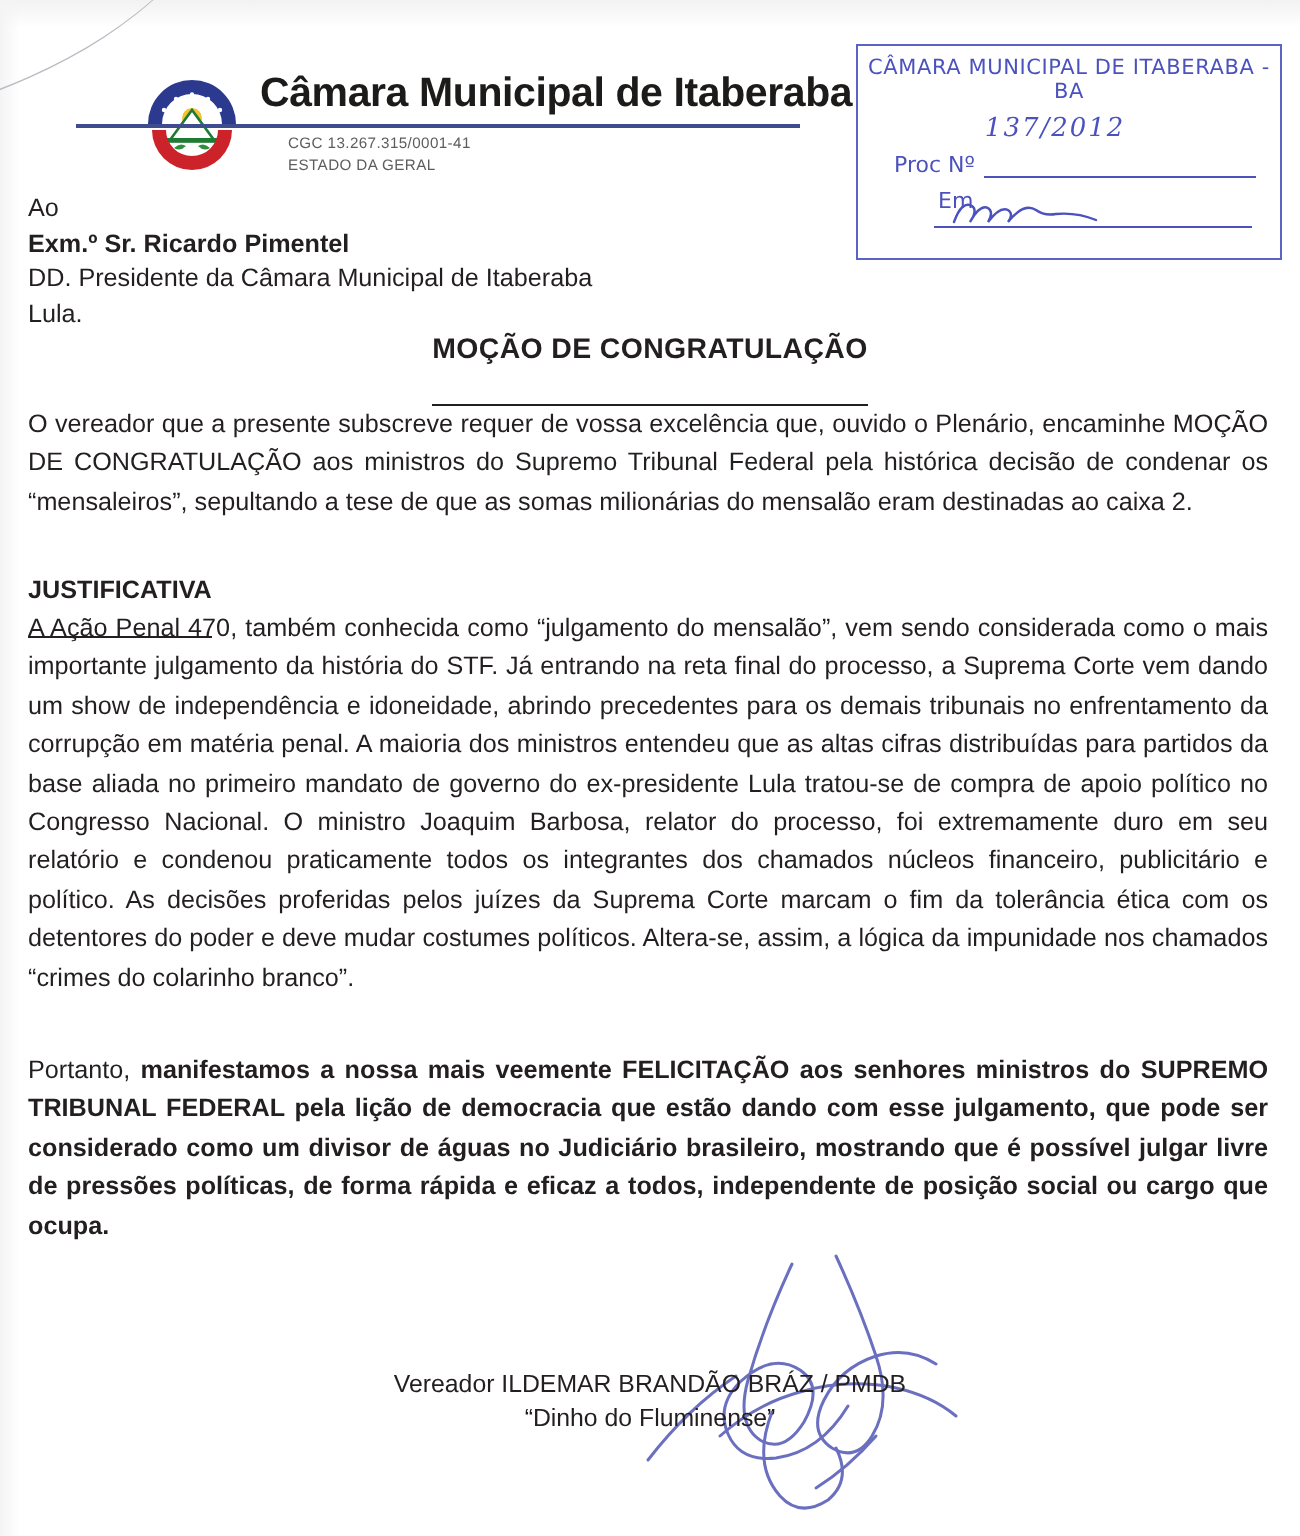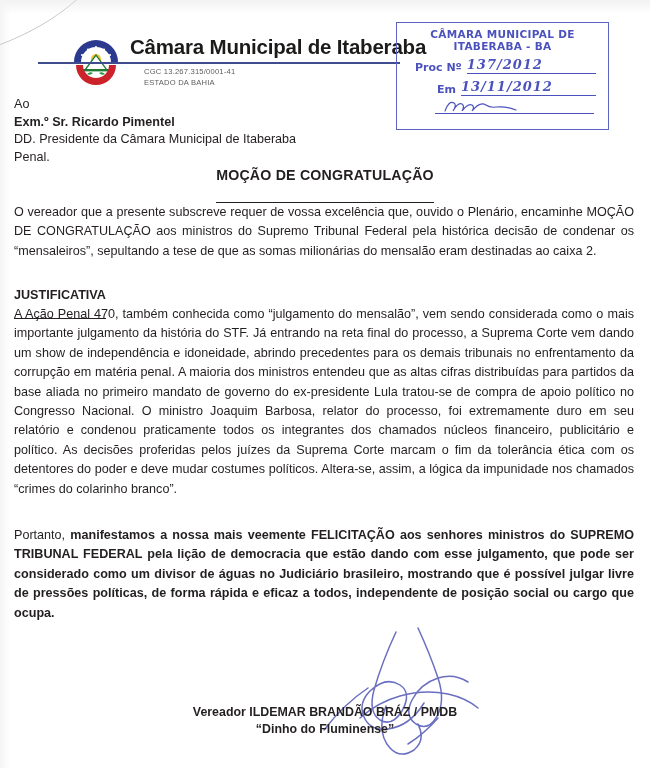--- a/index.html
+++ b/index.html
@@ -81,28 +81,27 @@
     top: 37px;
     font-size: 7.6px;
     line-height: 10.5px;
     color: #5d5d5d;
     letter-spacing: 0.2px;
   }
 
   
   .stamp {
     position: absolute;
-    left: 396px;
+    left: 428px;
     top: 22px;
     width: 211px;
     height: 106px;
     border: 1.3px solid #5b63c4;
     color: #4b52bd;
     font-family: "DejaVu Sans", sans-serif;
-    font-weight: bold;
   }
   .stamp-l1, .stamp-l2 {
     text-align: center;
     font-size: 10.5px;
     letter-spacing: 0.3px;
     color: #4b52bd;
   }
   .stamp-l1 { margin-top: 5px; }
   .stamp-l2 { margin-top: 1px; }
   .stamp-row {
@@ -114,21 +113,21 @@
   .stamp-row .lbl { white-space: nowrap; }
   .stamp-row .val {
     flex: 1;
     border-bottom: 1.1px solid #4b52bd;
     margin-left: 5px;
     margin-right: 12px;
     font-family: "DejaVu Serif", serif;
     font-size: 13px;
     font-style: italic;
     letter-spacing: 1px;
-    padding-bottom: 1px;
+    padding-bottom: 16px;
   }
   .stamp-row.r1 { padding-left: 18px; }
   .stamp-row.r2 { padding-left: 40px; }
   .stamp-sig-line {
     position: absolute;
     left: 38px;
     right: 14px;
     bottom: 15px;
     border-bottom: 1.1px solid #4b52bd;
   }
@@ -207,24 +206,24 @@
   .closing {
     position: absolute;
     left: 14px;
     top: 628px;
     font-size: 12.6px;
   }
 
   .sign-block {
     position: absolute;
     left: 0; right: 0;
-    top: 704px;
+    top: 684px;
     text-align: center;
     font-size: 12.4px;
-    font-weight: bold;
+    font-weight: normal;
     line-height: 17px;
   }
 
   .signature {
     position: absolute;
     left: 300px;
     top: 622px;
     width: 210px;
     height: 135px;
     pointer-events: none;
@@ -263,52 +262,51 @@
         <path d="M37,40 q-3,-3 -6,-1 q3,3 6,1z" fill="#2f8f3d"></path>
       </svg>
     </div>
 
     <div class="header-title">Câmara Municipal de Itaberaba</div>
 
     <div class="header-rule"></div>
 
     <div class="header-sub">
       <div>CGC 13.267.315/0001-41</div>
-      <div>ESTADO DA BAHIA</div>
+      <div>ESTADO DA GERAL</div>
     </div>
   </div>
 
   <div class="stamp">
     <div class="stamp-l1">CÂMARA MUNICIPAL DE ITABERABA - BA</div>
 
     <div class="stamp-row r1">
       <div class="lbl">Proc Nº</div>
       <div class="val">137/2012</div>
     </div>
 
     <div class="stamp-row r2">
       <div class="lbl">Em</div>
-      <div class="val">13/11/2012</div>
     </div>
 
     <div class="stamp-sig-scribble">
       <svg viewBox="0 0 120 22" width="120" height="22">
         <path d="M4,16 q4,-11 9,-8 q3,2 -1,8 q5,-9 9,-7 q3,2 0,7 q6,-8 10,-6
                  q3,2 0,6 q8,-10 14,-6 q4,3 10,2 q10,-1 20,3" fill="none" stroke="#4b52bd" stroke-width="1.2" stroke-linecap="round"></path>
       </svg>
     </div>
 
     <div class="stamp-sig-line"></div>
   </div>
 
   <div class="addressee">
     <div>Ao</div>
     <div class="bold">Exm.º Sr. Ricardo Pimentel</div>
     <div>DD. Presidente da Câmara Municipal de Itaberaba</div>
-    <div>Penal.</div>
+    <div>Lula.</div>
   </div>
 
   <div class="doc-title">
     <span>MOÇÃO DE CONGRATULAÇÃO</span>
   </div>
 
   <div class="body-block p1">O vereador que a presente subscreve requer de vossa excelência que, ouvido o Plenário, encaminhe MOÇÃO DE CONGRATULAÇÃO aos ministros do Supremo Tribunal Federal pela histórica decisão de condenar os “mensaleiros”, sepultando a tese de que as somas milionárias do mensalão eram destinadas ao caixa 2.</div>
 
   <div class="justif-head">
     <span>JUSTIFICATIVA</span>

